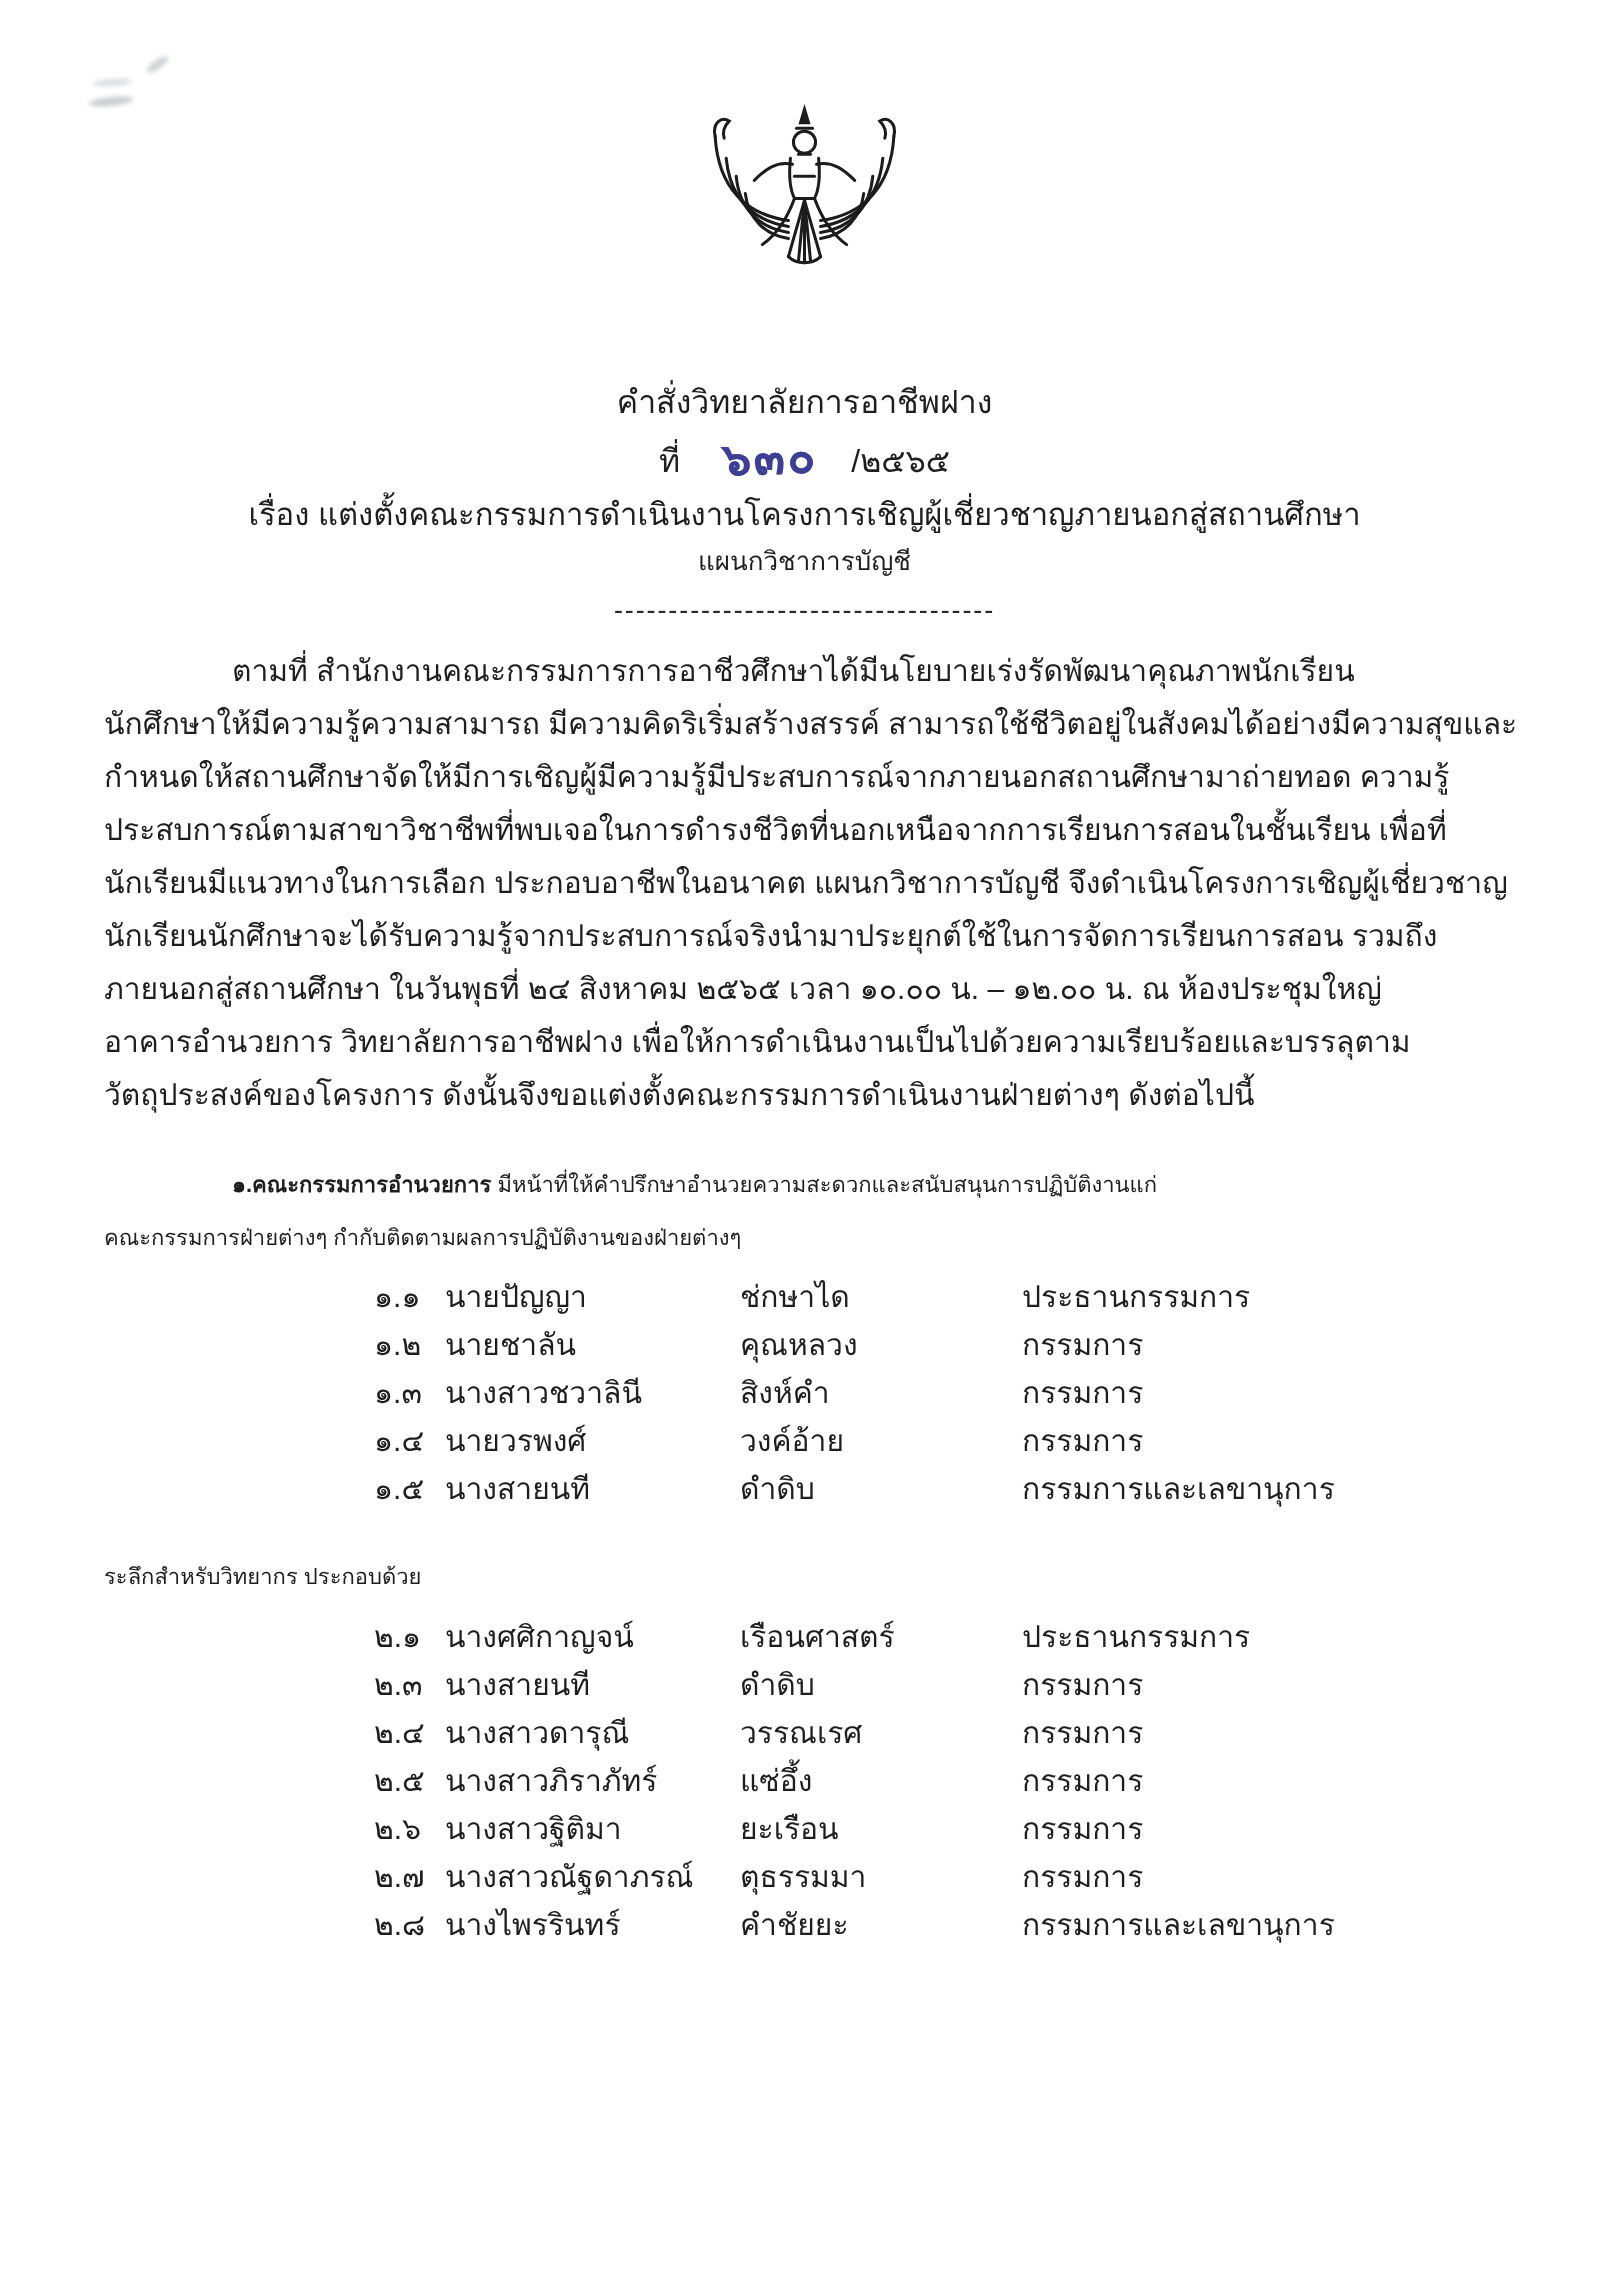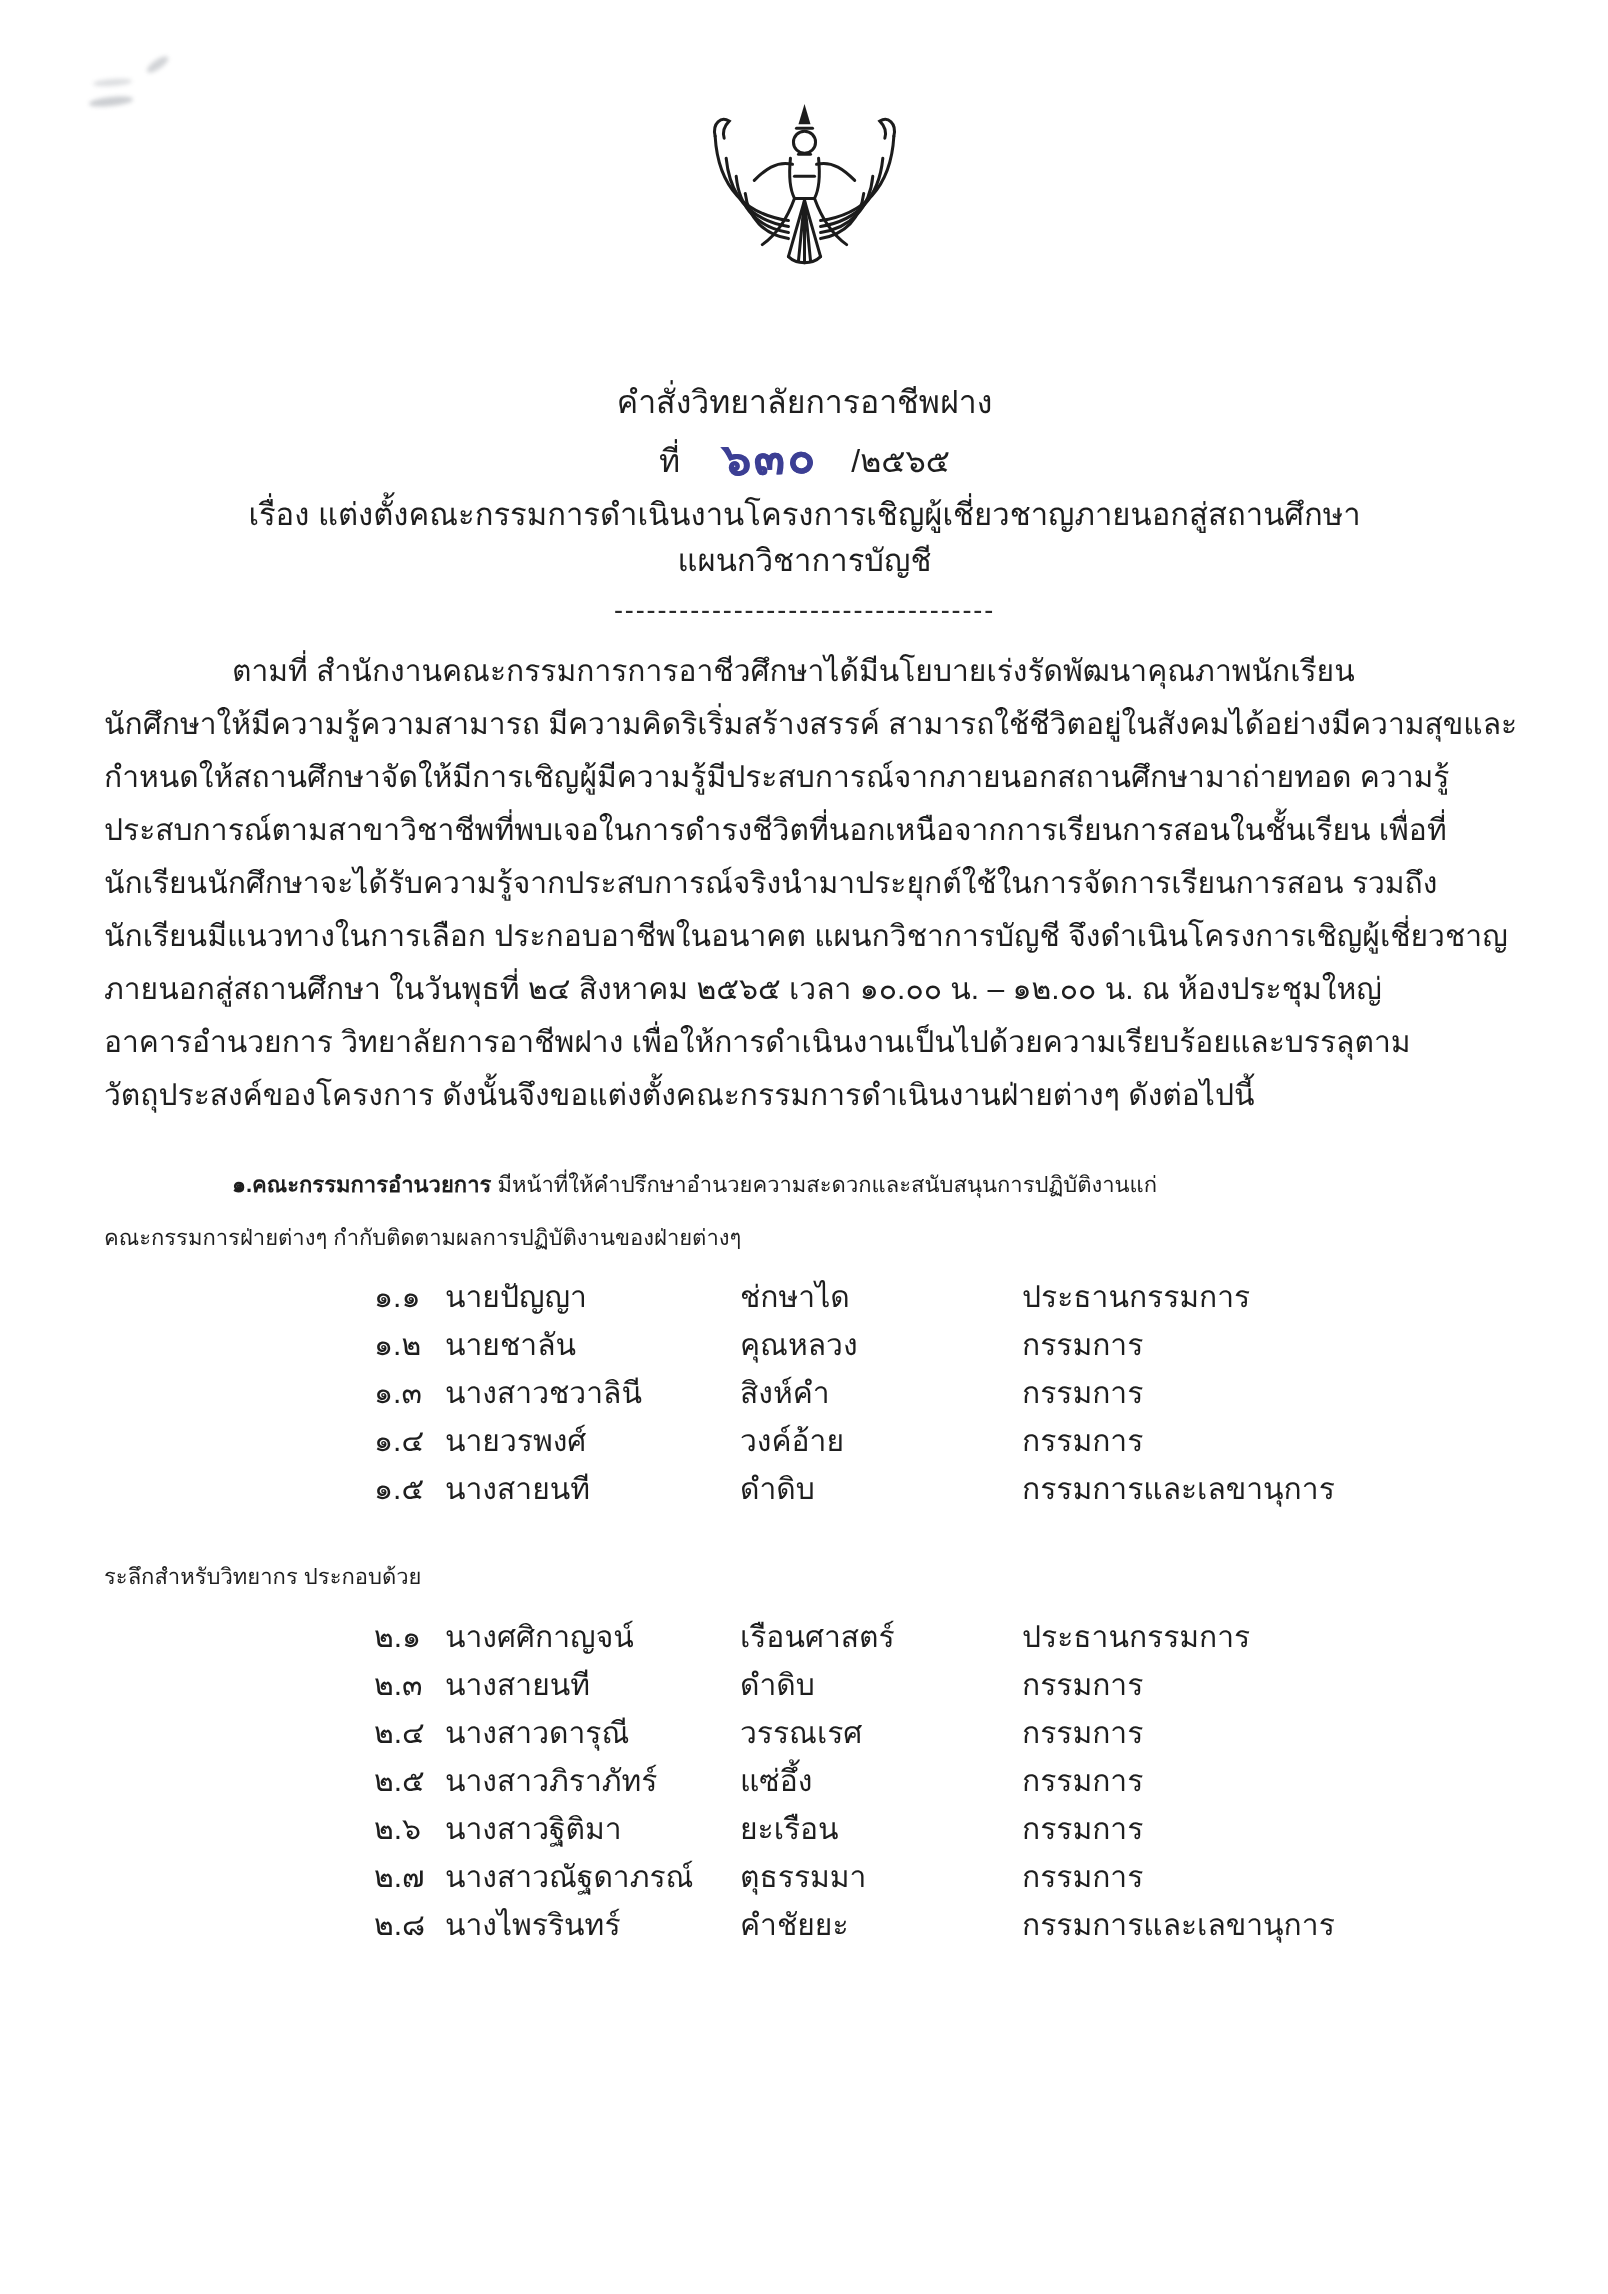--- a/index.html
+++ b/index.html
@@ -56,21 +56,21 @@
     transform: rotate(-2deg) translateY(1.9px);
     margin: 0 25px 0 33px;
     text-shadow: 0.6px 0 #3c3f94;
   }
   .doc-subject {
     margin-top: 3.9px;
     font-size: 31px;
     line-height: 46px;
   }
   .doc-subject2 {
-    font-size: 31px;
+    font-size: 26px;
     line-height: 46px;
   }
   .divider {
     margin-top: 11.6px;
     text-align: center;
     font-size: 27px;
     letter-spacing: 1.9px;
     color: #2a2a2a;
   }
 
@@ -166,22 +166,22 @@
       <div class="doc-subject">เรื่อง แต่งตั้งคณะกรรมการดำเนินงานโครงการเชิญผู้เชี่ยวชาญภายนอกสู่สถานศึกษา</div>
       <div class="doc-subject2">แผนกวิชาการบัญชี</div>
       <div class="divider">-----------------------------------</div>
     </div>
 
     <div class="body-paragraph">
       <div class="body-line indent-first">ตามที่ สำนักงานคณะกรรมการการอาชีวศึกษาได้มีนโยบายเร่งรัดพัฒนาคุณภาพนักเรียน</div>
       <div class="body-line">นักศึกษาให้มีความรู้ความสามารถ มีความคิดริเริ่มสร้างสรรค์ สามารถใช้ชีวิตอยู่ในสังคมได้อย่างมีความสุขและ</div>
       <div class="body-line">กำหนดให้สถานศึกษาจัดให้มีการเชิญผู้มีความรู้มีประสบการณ์จากภายนอกสถานศึกษามาถ่ายทอด ความรู้</div>
       <div class="body-line">ประสบการณ์ตามสาขาวิชาชีพที่พบเจอในการดำรงชีวิตที่นอกเหนือจากการเรียนการสอนในชั้นเรียน เพื่อที่</div>
+      <div class="body-line">นักเรียนมีแนวทางในการเลือก ประกอบอาชีพในอนาคต แผนกวิชาการบัญชี จึงดำเนินโครงการเชิญผู้เชี่ยวชาญ</div>
       <div class="body-line">นักเรียนนักศึกษาจะได้รับความรู้จากประสบการณ์จริงนำมาประยุกต์ใช้ในการจัดการเรียนการสอน รวมถึง</div>
-      <div class="body-line">นักเรียนมีแนวทางในการเลือก ประกอบอาชีพในอนาคต แผนกวิชาการบัญชี จึงดำเนินโครงการเชิญผู้เชี่ยวชาญ</div>
       <div class="body-line">ภายนอกสู่สถานศึกษา ในวันพุธที่ ๒๔ สิงหาคม ๒๕๖๕ เวลา ๑๐.๐๐ น. – ๑๒.๐๐ น. ณ ห้องประชุมใหญ่</div>
       <div class="body-line">อาคารอำนวยการ วิทยาลัยการอาชีพฝาง เพื่อให้การดำเนินงานเป็นไปด้วยความเรียบร้อยและบรรลุตาม</div>
       <div class="body-line">วัตถุประสงค์ของโครงการ ดังนั้นจึงขอแต่งตั้งคณะกรรมการดำเนินงานฝ่ายต่างๆ  ดังต่อไปนี้</div>
     </div>
 
     <div class="section">
       <div class="section-heading-line indent-section">
         <span class="bold">๑.คณะกรรมการอำนวยการ</span><span> มีหน้าที่ให้คำปรึกษาอำนวยความสะดวกและสนับสนุนการปฏิบัติงานแก่</span>
       </div>
       <div class="section-heading-line">คณะกรรมการฝ่ายต่างๆ กำกับติดตามผลการปฏิบัติงานของฝ่ายต่างๆ</div>

